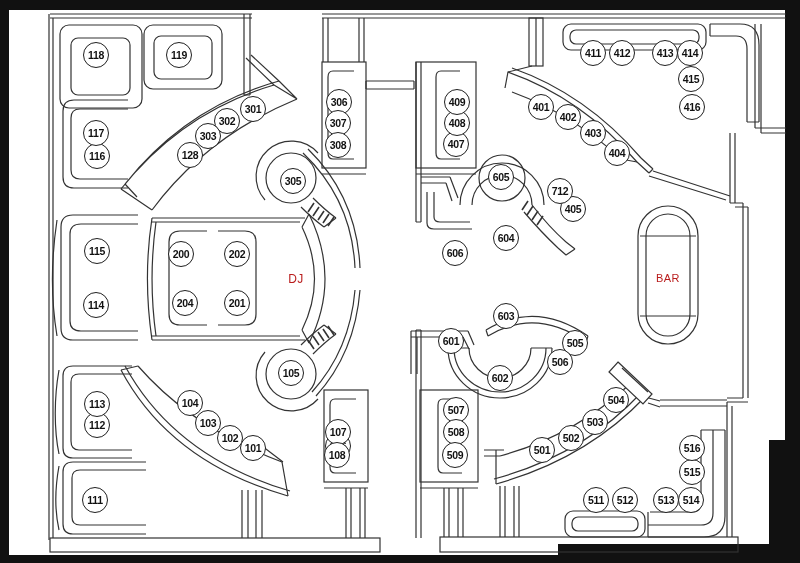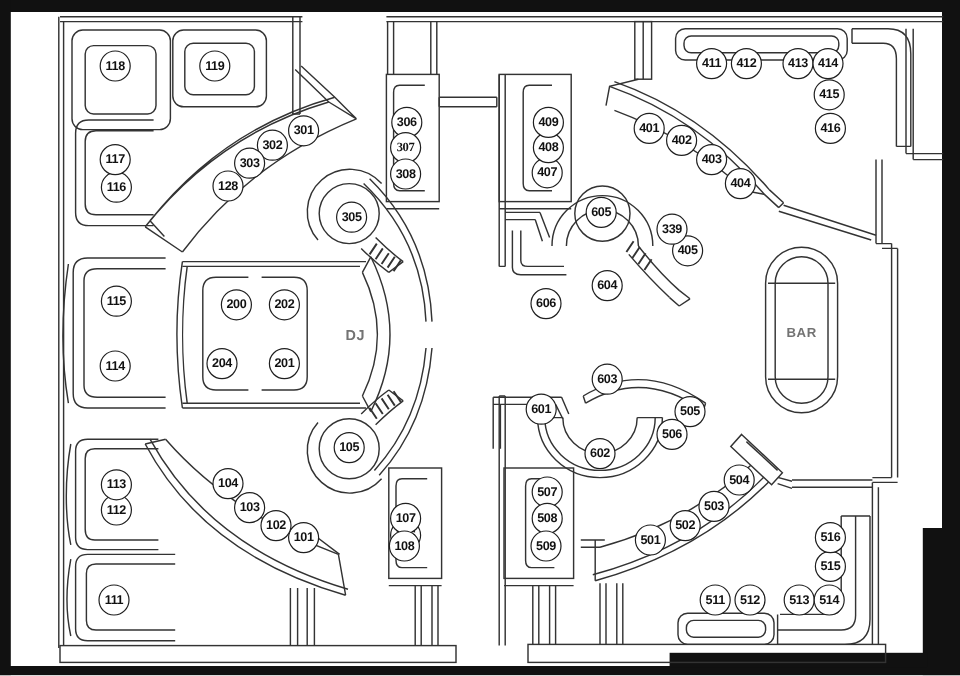--- a/index.html
+++ b/index.html
@@ -10,21 +10,21 @@
   svg.plan { position:absolute; left:0; top:0; }
   #tables-layer { position:absolute; left:0; top:0; width:800px; height:563px; }
   .table-circle {
     position:absolute; width:26px; height:26px; box-sizing:border-box;
     border:1.5px solid #1f1f1f; border-radius:50%; background:#ffffff;
     color:#111; font-weight:bold; font-size:10.5px; letter-spacing:-0.3px;
     display:flex; align-items:center; justify-content:center; cursor:pointer;
   }
   .zone-label {
     position:absolute; transform:translate(-50%,-50%);
-    font-weight:bold; color:#737373;
+    font-weight:normal; color:#b91c1c;
   }
   #dj-label  { font-size:12px; letter-spacing:0.5px; }
   #bar-label { font-size:11px; letter-spacing:0.5px; }
 </style>
 </head>
 <body>
 
 <div class="stage">
 
   <svg class="plan" width="800" height="563" viewBox="0 0 800 563">
@@ -180,38 +180,38 @@
       <div class="table-circle" style="left: 324px; top: 442px;">108</div>
       <div class="table-circle" style="left: 82px; top: 487px;">111</div>
       <div class="table-circle" style="left: 84px; top: 412px;">112</div>
       <div class="table-circle" style="left: 84px; top: 391px;">113</div>
       <div class="table-circle" style="left: 83px; top: 292px;">114</div>
       <div class="table-circle" style="left: 84px; top: 238px;">115</div>
       <div class="table-circle" style="left: 84px; top: 143px;">116</div>
       <div class="table-circle" style="left: 83px; top: 120px;">117</div>
       <div class="table-circle" style="left: 83px; top: 42px;">118</div>
       <div class="table-circle" style="left: 166px; top: 42px;">119</div>
-      <div class="table-circle" style="left: 184px; top: 241px;">200</div>
+      <div class="table-circle" style="left: 168px; top: 241px;">200</div>
       <div class="table-circle" style="left: 224px; top: 290px;">201</div>
       <div class="table-circle" style="left: 224px; top: 241px;">202</div>
       <div class="table-circle" style="left: 172px; top: 290px;">204</div>
       <div class="table-circle" style="left: 240px; top: 96px;">301</div>
       <div class="table-circle" style="left: 214px; top: 108px;">302</div>
       <div class="table-circle" style="left: 195px; top: 123px;">303</div>
       <div class="table-circle" style="left: 177px; top: 142px;">128</div>
       <div class="table-circle" style="left: 280px; top: 168px;">305</div>
       <div class="table-circle" style="left: 326px; top: 89px;">306</div>
-      <div class="table-circle" style="left: 325px; top: 110px; font-family: Liberation Serif, serif;">307</div>
+      <div class="table-circle" style="left: 325px; top: 110px;">307</div>
       <div class="table-circle" style="left: 325px; top: 132px;">308</div>
       <div class="table-circle" style="left: 528px; top: 94px;">401</div>
       <div class="table-circle" style="left: 555px; top: 104px;">402</div>
       <div class="table-circle" style="left: 580px; top: 120px;">403</div>
       <div class="table-circle" style="left: 604px; top: 140px;">404</div>
       <div class="table-circle" style="left: 560px; top: 196px;">405</div>
-      <div class="table-circle" style="left: 547px; top: 178px;">339</div>
+      <div class="table-circle" style="left: 547px; top: 178px;">712</div>
       <div class="table-circle" style="left: 443px; top: 131px;">407</div>
       <div class="table-circle" style="left: 444px; top: 110px; text-align: center;">408</div>
       <div class="table-circle" style="left: 444px; top: 89px;">409</div>
       <div class="table-circle" style="left: 580px; top: 40px;">411</div>
       <div class="table-circle" style="left: 609px; top: 40px;">412</div>
       <div class="table-circle" style="left: 652px; top: 40px;">413</div>
       <div class="table-circle" style="left: 677px; top: 40px;">414</div>
       <div class="table-circle" style="left: 678px; top: 66px;">415</div>
       <div class="table-circle" style="left: 679px; top: 94px;">416</div>
       <div class="table-circle" style="left: 529px; top: 437px;">501</div>

